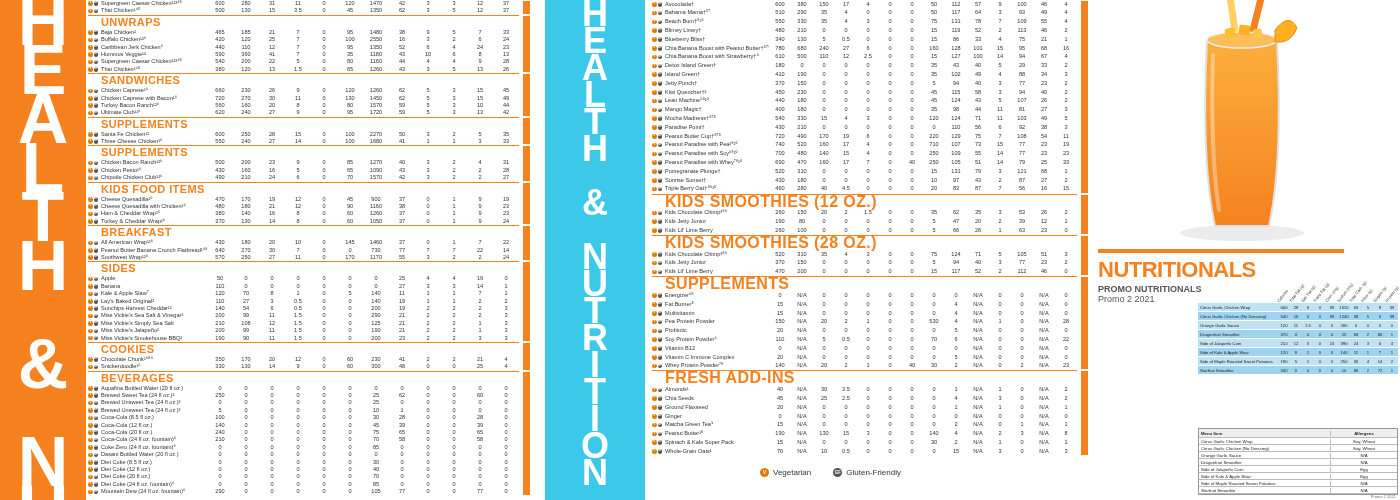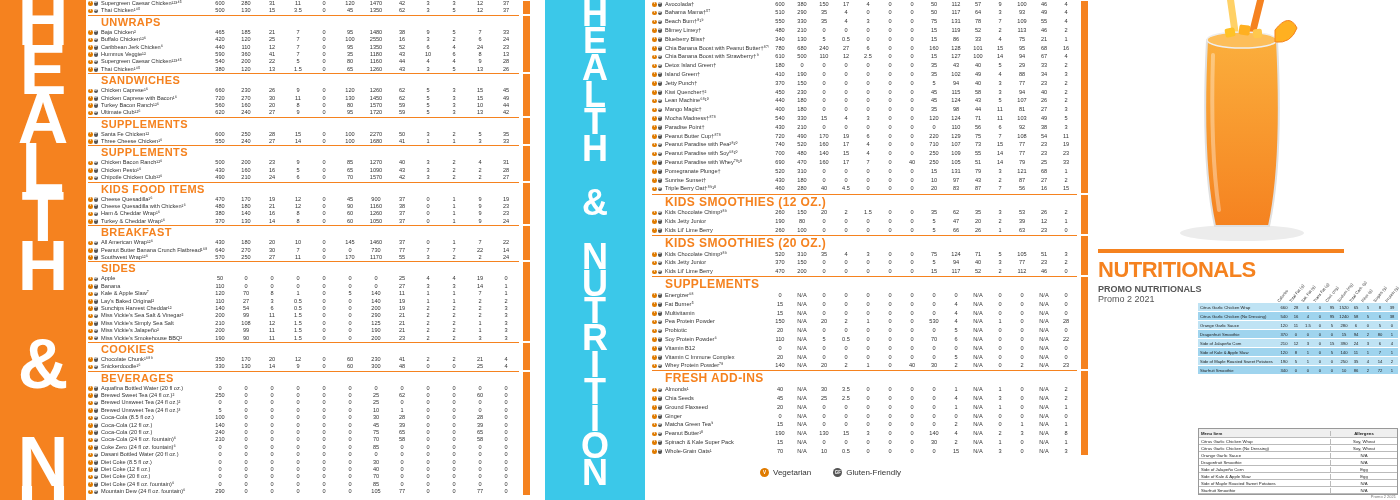--- a/index.html
+++ b/index.html
@@ -19,21 +19,21 @@
   #band-mid{left:545px;width:100px;background:var(--cyan);font-size:36px;line-height:27px}
   .band-letter{display:block}
 
   
   .nut-table{position:absolute;top:0;overflow:hidden}
   #food-table{left:88px;width:442px;height:500px}
   #smoothie-table{left:652px;width:436px;height:500px}
   .section-block{position:relative;padding-right:11px}
   .section-block::after{content:"";position:absolute;right:0;top:1px;bottom:1px;width:7px;background:var(--orange)}
   .section-header{font-weight:bold;color:var(--orange);font-size:11px;line-height:13px;letter-spacing:.4px;border-top:1.5px solid var(--orange);padding-left:13px}
-  #smoothie-table .section-header{font-size:12px;line-height:14px}
+  #smoothie-table .section-header{font-size:16px;line-height:14px}
   .item-row{display:flex;align-items:center;height:7.4px;font-size:5.6px;line-height:7.4px;white-space:nowrap}
   #smoothie-table .item-row{height:8.8px}
   .row-icons{width:13px;display:flex;gap:1px;flex:none}
   .mini-badge{width:4.6px;height:4.6px;border-radius:50%;font-size:2.6px;line-height:4.6px;text-align:center;color:#fff;display:inline-block;font-weight:bold}
   .badge-v{background:#e07b00}
   .badge-gf{background:#555}
   .item-name{flex:1;overflow:hidden;color:#333}
   .val{width:26px;flex:none;text-align:center;color:#333}
   #smoothie-table .val{width:22px}
 
@@ -1610,21 +1610,21 @@
         <span class="val">5</span>
         <span class="val">66</span>
         <span class="val">26</span>
         <span class="val">1</span>
         <span class="val">63</span>
         <span class="val">23</span>
         <span class="val">0</span>
       </div>
     </div>
     <div class="section-block">
-      <div class="section-header">KIDS SMOOTHIES (20 OZ.)</div>
+      <div class="section-header">KIDS SMOOTHIES (28 OZ.)</div>
       <div class="item-row">
         <span class="row-icons">
           <span class="mini-badge badge-v">V</span>
           <span class="mini-badge badge-gf">GF</span>
         </span>
         <span class="item-name">Kids Chocolate Chimp³⁸⁹</span>
         <span class="val">520</span>
         <span class="val">310</span>
         <span class="val">35</span>
         <span class="val">4</span>

